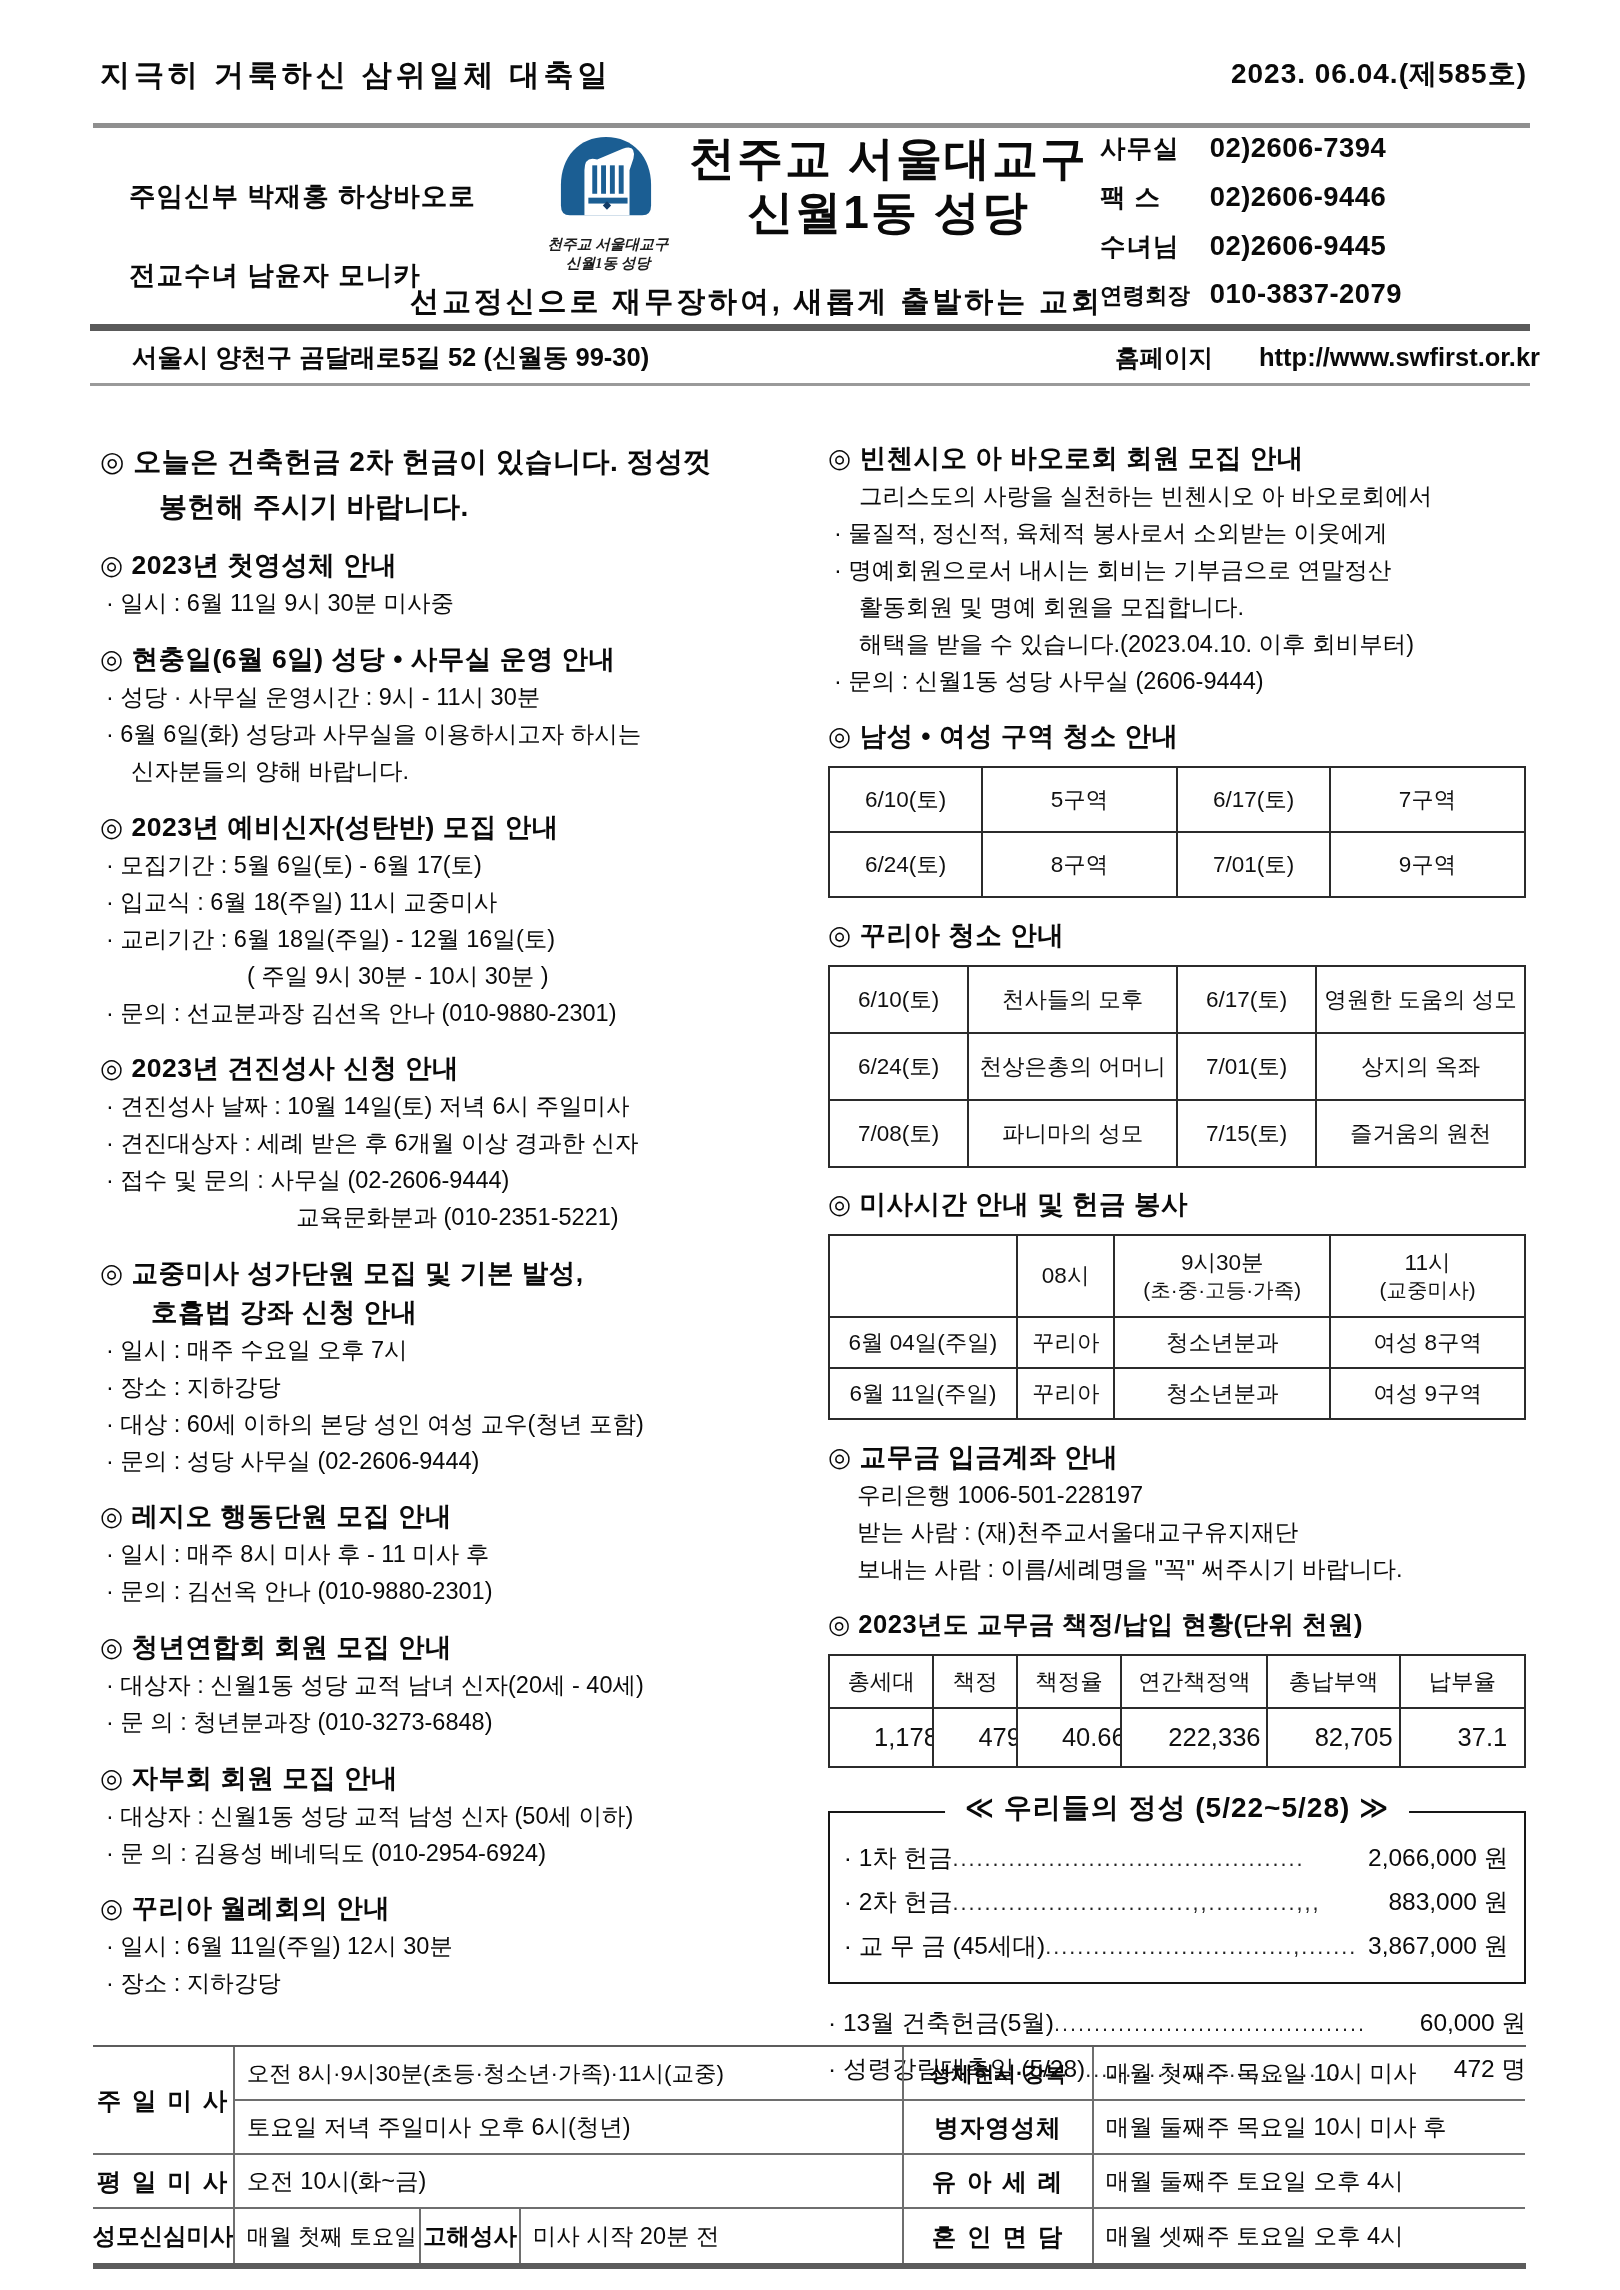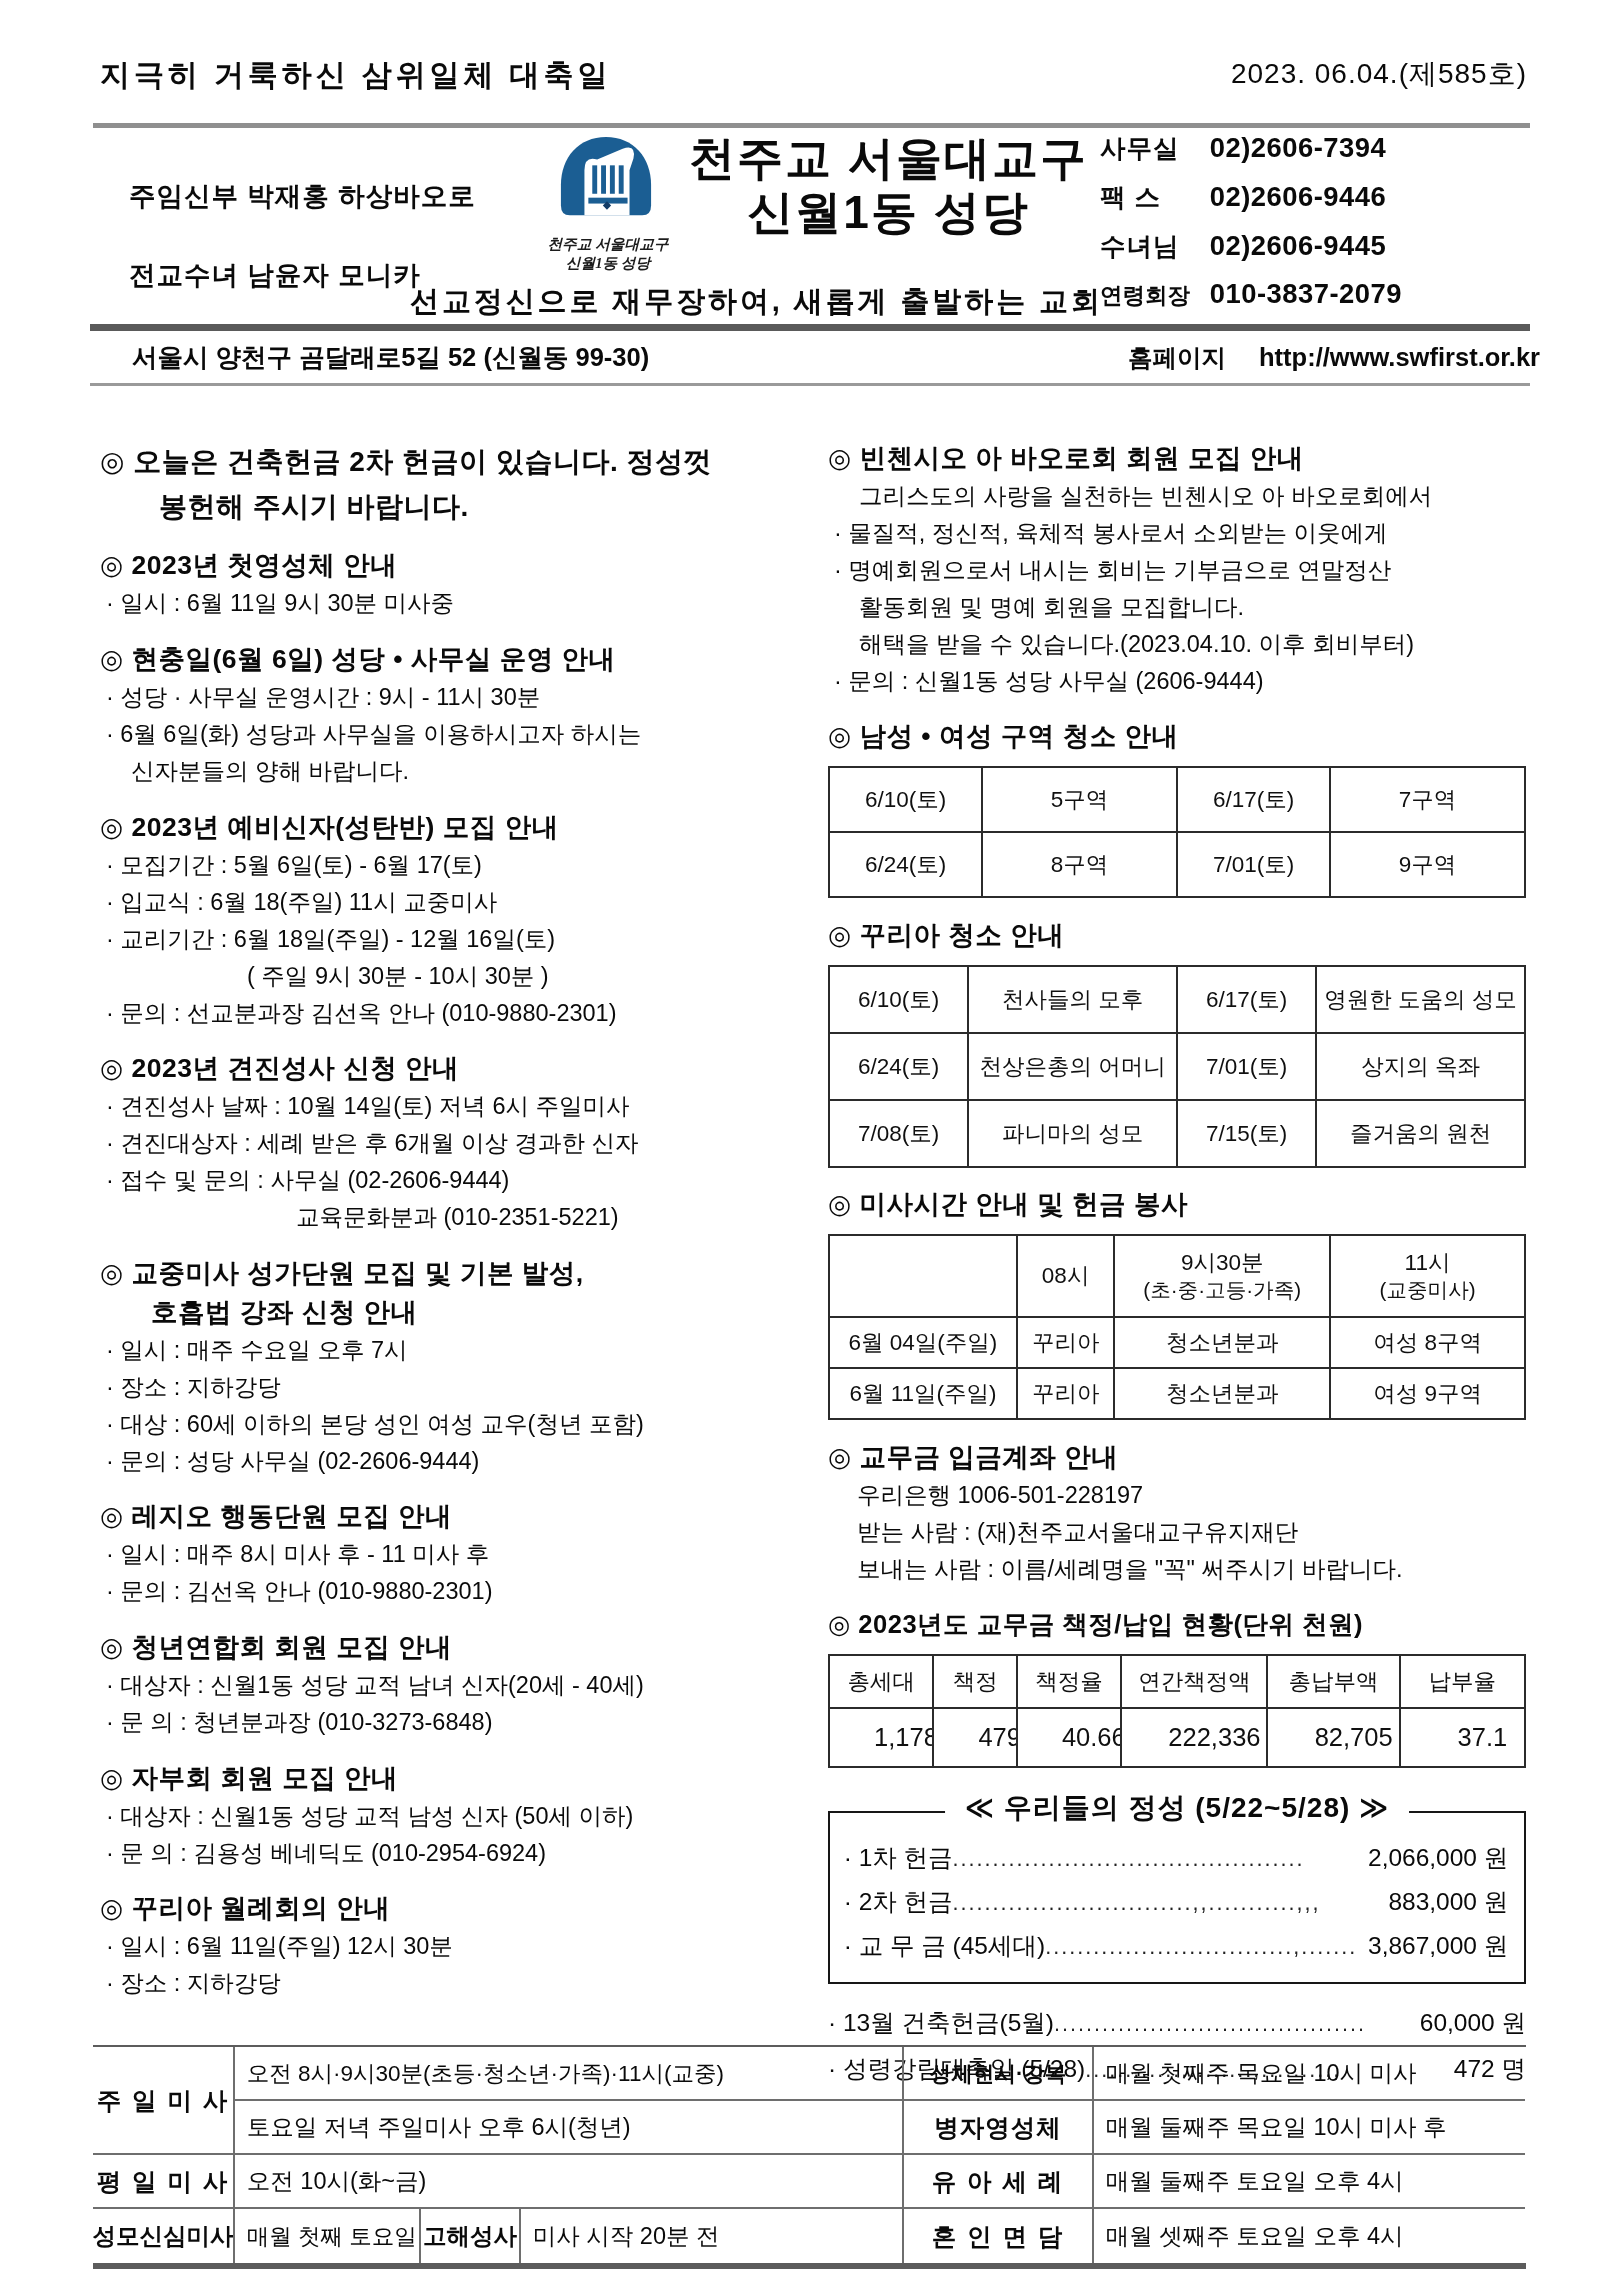--- a/index.html
+++ b/index.html
@@ -2,21 +2,21 @@
 <html><head>
 <meta charset="utf-8">
 <style>
   html,body{margin:0;padding:0;background:#e8e8e8;}
   .page{position:relative;width:1620px;height:2291px;background:#ffffff;margin:0 auto;
         font-family:"Liberation Sans","DejaVu Sans",sans-serif;color:#0a0a0a;overflow:hidden;}
 
   
   .top-row{position:absolute;left:100px;right:93px;top:55px;display:flex;justify-content:space-between;align-items:flex-start;}
   .liturgical{font-size:30px;font-weight:800;letter-spacing:3.9px;}
-  .issue{font-size:28px;font-weight:400;letter-spacing:1px;}
+  .issue{font-size:28px;font-weight:700;letter-spacing:1px;}
   .rule1{position:absolute;top:123px;left:93px;right:90px;height:4.9px;background:#8f8f8f;}
 
   .pastor{position:absolute;left:129px;top:178px;font-size:26.5px;font-weight:700;letter-spacing:1px;}
   .sister{position:absolute;left:129px;top:257px;font-size:26.5px;font-weight:700;letter-spacing:1px;}
 
   .logo{position:absolute;left:555px;top:133px;width:102px;height:98px;}
   .logo-caption{position:absolute;left:510px;top:235px;width:196px;text-align:center;
                 font-family:"Liberation Serif","DejaVu Serif",serif;font-style:italic;
                 font-size:14.7px;line-height:18.6px;font-weight:700;color:#1c1c1c;}
 
@@ -27,21 +27,21 @@
   .contact-row{display:flex;align-items:baseline;gap:15.7px;height:49px;}
   .contact-label{font-size:25.5px;font-weight:700;min-width:94px;letter-spacing:1px;}
   .contact-label.small{font-size:22.5px;letter-spacing:0;}
   .contact-value{font-size:27.4px;font-weight:700;letter-spacing:0.5px;}
 
   .motto{position:absolute;left:410px;top:282px;width:686px;font-size:29px;font-weight:800;letter-spacing:2.9px;white-space:nowrap;}
 
   .rule2{position:absolute;top:324px;left:90px;right:90px;height:6.9px;background:#5a5a5a;}
   .addr-row{position:absolute;top:340px;left:132px;right:80px;display:flex;justify-content:space-between;align-items:baseline;}
   .addr{font-size:25.5px;font-weight:700;}
-  .home{display:flex;gap:33px;align-items:baseline;}
+  .home{display:flex;gap:46px;align-items:baseline;}
   .home-label{font-size:24.5px;font-weight:700;}
   .home-url{font-size:25.5px;font-weight:700;}
   .rule3{position:absolute;top:383px;left:90px;right:90px;height:2.9px;background:#9a9a9a;}
 
   
   .col-left{position:absolute;left:100px;top:431px;width:676px;}
   .col-right{position:absolute;left:828px;top:431px;width:698px;}
 
   .sec{margin-top:17.6px;}
   .sec:first-child{margin-top:7.8px;}

